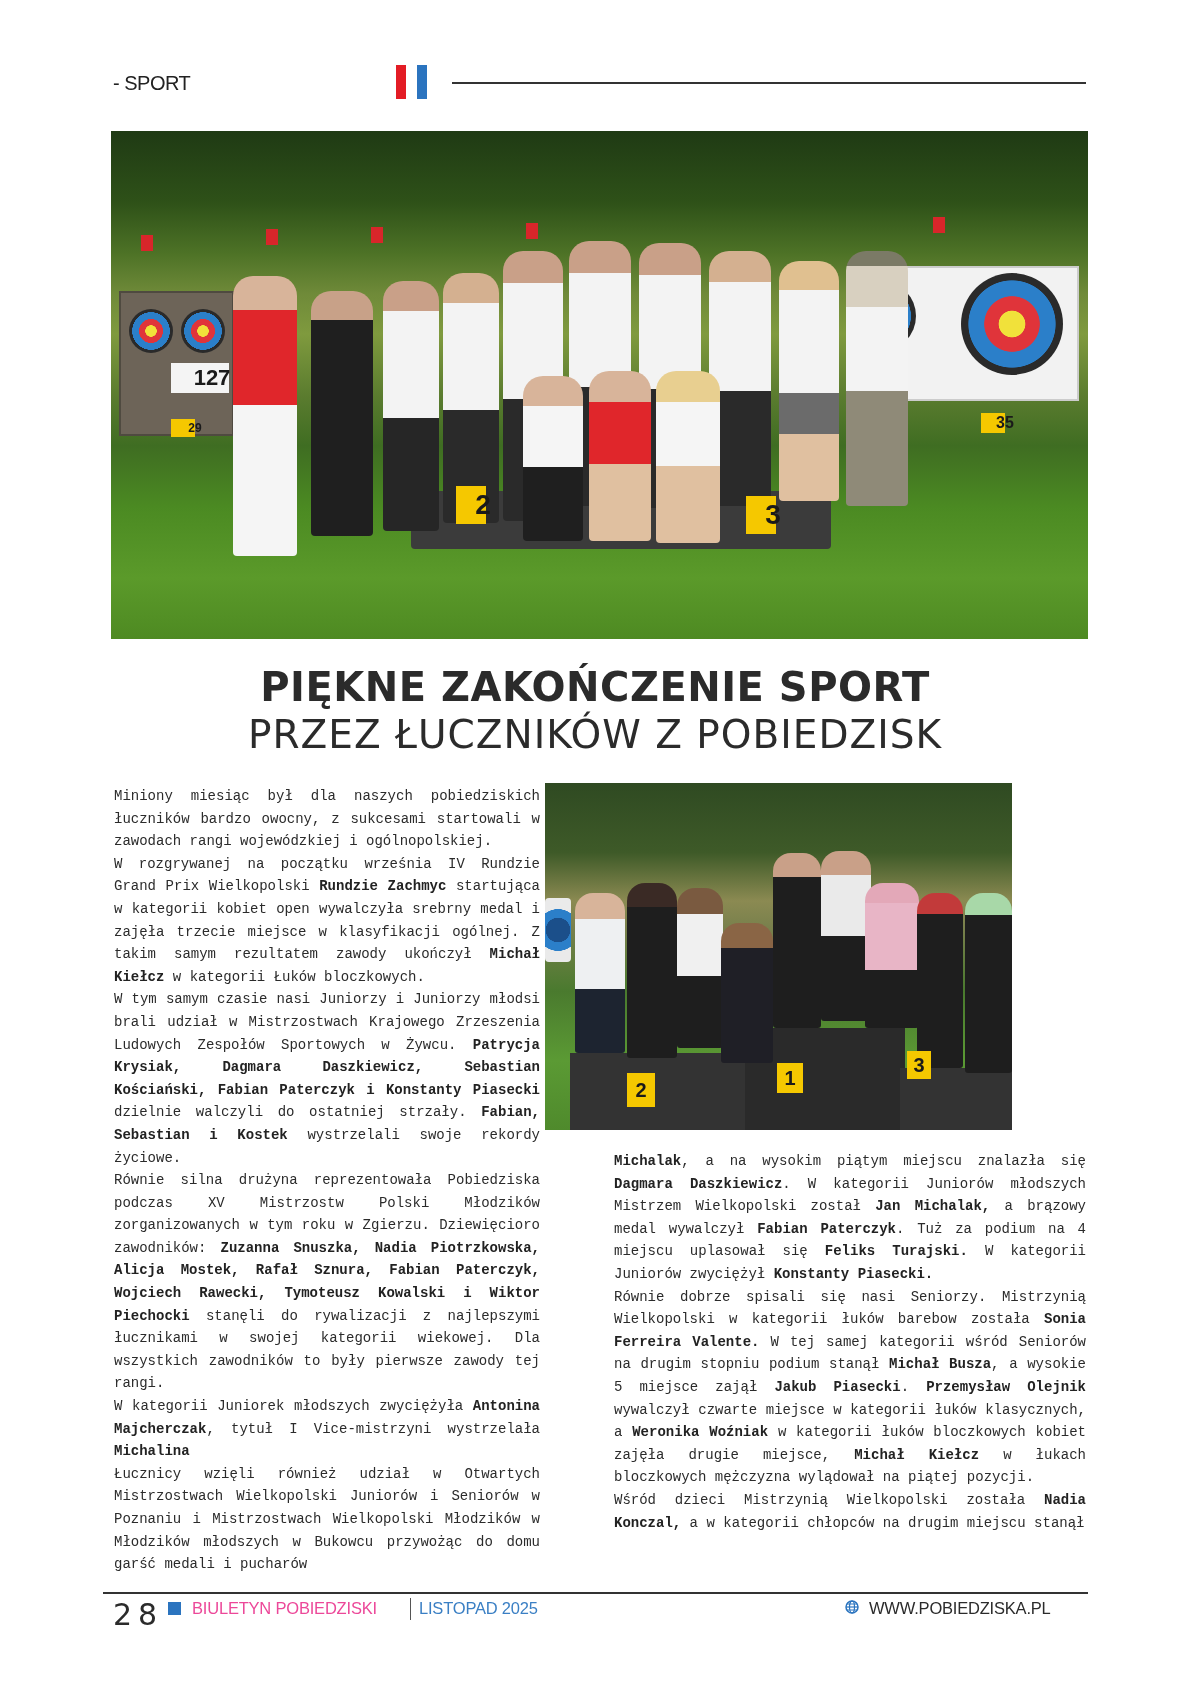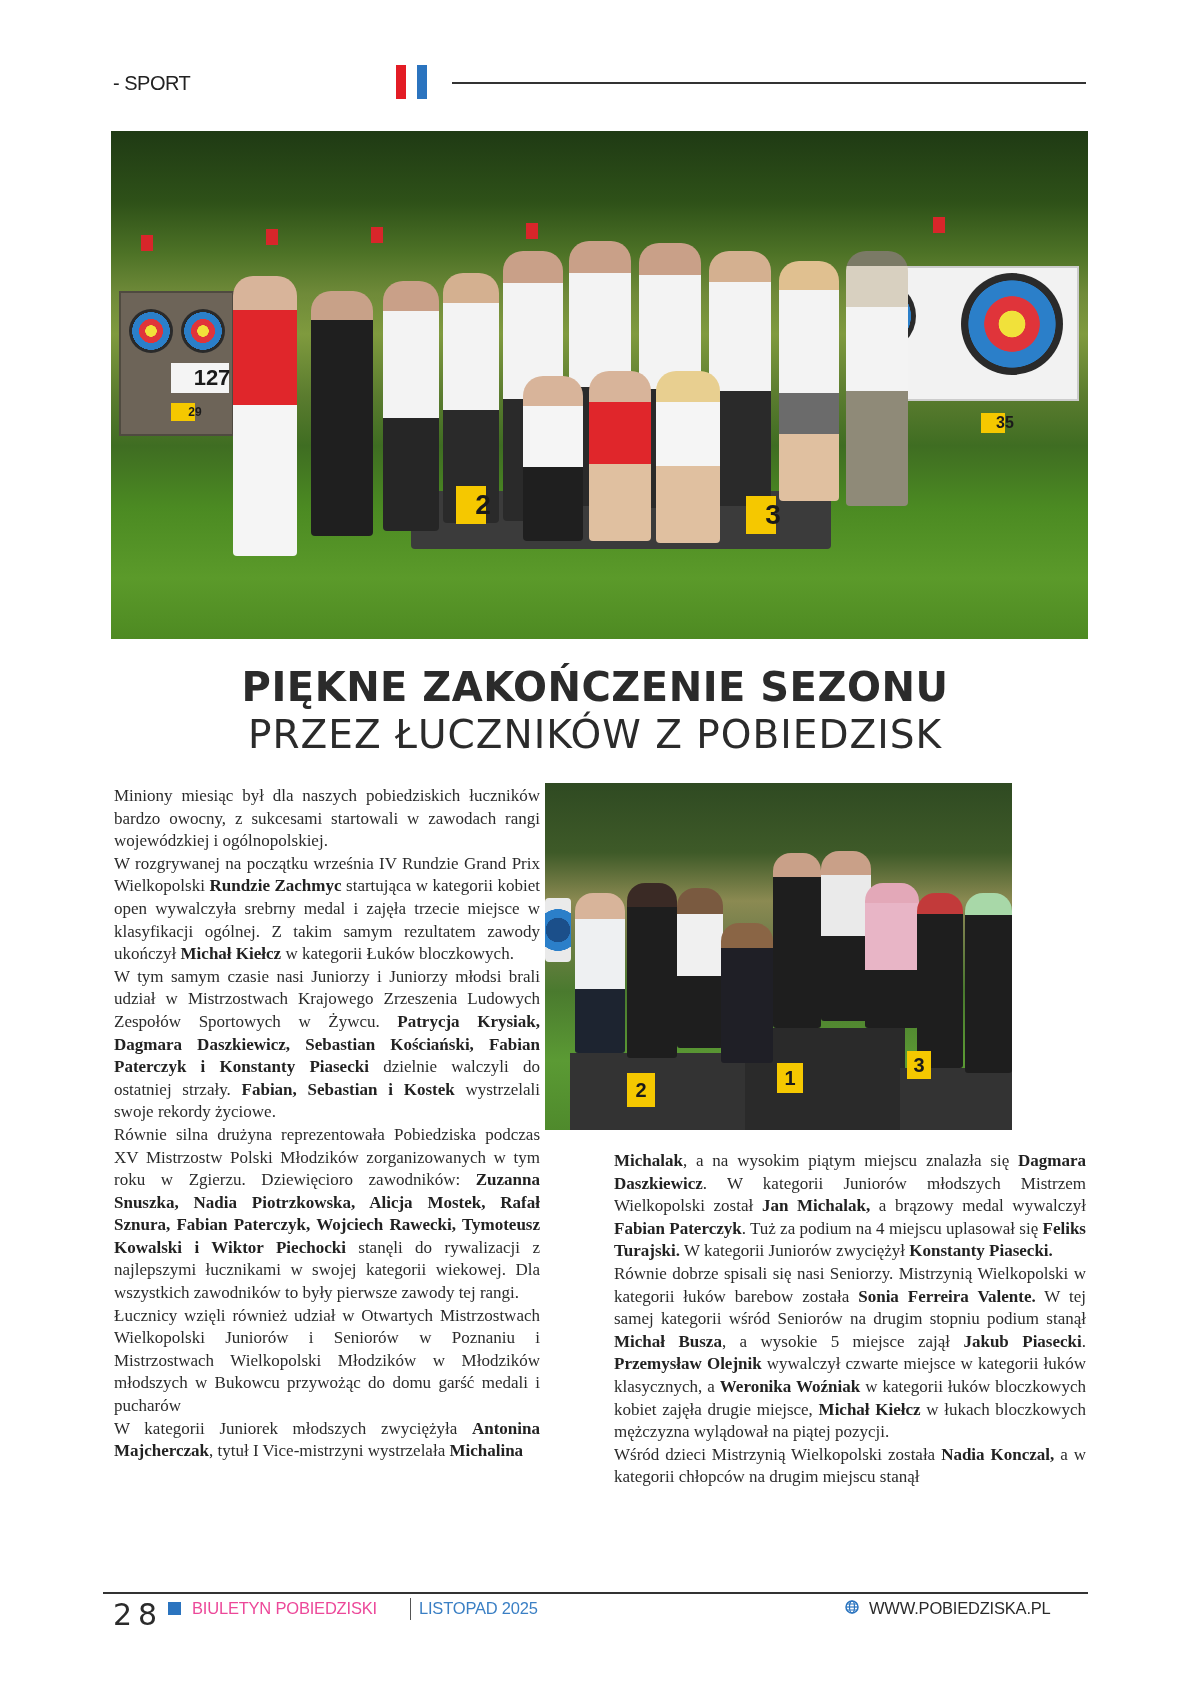--- a/index.html
+++ b/index.html
@@ -24,21 +24,21 @@
   .photo-hero .person { position: absolute; border-radius: 20px 20px 4px 4px; }
   .photo-hero .sign { position: absolute; background: #f5c800; color: #1a1a1a; font-weight: bold; font-family: "Liberation Sans", sans-serif; display: flex; align-items: center; justify-content: center; padding-left: 24px; }
   .photo-hero .flagpin { position: absolute; width: 12px; height: 16px; background: #d8262a; }
   .photo-hero .mat { position: absolute; background: #3b3b3b; }
 
   
   .title-1 { position: absolute; left: 0; width: 1190px; top: 664px; text-align: center; font-family: "DejaVu Sans", sans-serif; font-weight: bold; font-size: 40px; color: #2b2b2b; letter-spacing: 0.5px; }
   .title-2 { position: absolute; left: 0; width: 1190px; top: 712px; text-align: center; font-family: "DejaVu Sans", sans-serif; font-weight: normal; font-size: 39px; color: #2b2b2b; letter-spacing: 1px; }
 
   
-  .col { position: absolute; font-family: Liberation Serif, serif; font-size: 17px; line-height: 22.6px; color: #2b2b2b; text-align: justify; }
+  .col { position: absolute; font-family: Liberation Mono, monospace; font-size: 14px; line-height: 22.6px; color: #2b2b2b; text-align: justify; }
   .col-left { left: 114px; top: 785px; width: 426px; }
   .col-right { left: 614px; top: 1150px; width: 472px; }
   .col p { margin: 0; }
   .col b { font-weight: bold; color: #222; }
 
   
   .photo-kids { left: 545px; top: 783px; width: 467px; height: 347px;
     background: linear-gradient(180deg, #2f4a22 0%, #3e5a28 20%, #8b8a52 34%, #78804c 42%, #4a7a2e 60%, #5b9a34 80%, #4f8a2c 100%); }
   .photo-kids .kid { position: absolute; border-radius: 18px 18px 3px 3px; }
   .photo-kids .podium { position: absolute; background: #333; }
@@ -70,50 +70,50 @@
   <div class="flagpin" style="left:260px;top:96px"></div>
   <div class="flagpin" style="left:415px;top:92px"></div>
   <div class="flagpin" style="left:822px;top:86px"></div>
   <div class="board" style="left:8px;top:160px;width:115px;height:145px"></div>
   <div class="target" style="left:18px;top:178px;width:44px;height:44px"></div>
   <div class="target" style="left:70px;top:178px;width:44px;height:44px"></div>
   <div class="board" style="left:740px;top:135px;width:228px;height:135px;background:#f2f2f2;border-color:#ccc"></div>
   <div class="target" style="left:850px;top:142px;width:102px;height:102px"></div>
   <div class="target" style="left:735px;top:150px;width:70px;height:70px"></div>
   <div class="sign" style="left:60px;top:232px;width:58px;height:30px;background:#f4f4f4;font-size:22px">127</div>
-  <div class="sign" style="left:60px;top:272px;width:20px;height:18px;font-size:12px">29</div>
+  <div class="sign" style="left:60px;top:288px;width:20px;height:18px;font-size:12px">29</div>
   <div class="sign" style="left:870px;top:282px;width:24px;height:20px;font-size:16px">35</div>
   <div class="mat" style="left:300px;top:360px;width:420px;height:58px;border-radius:4px"></div>
   <div class="person" style="left:122px;top:145px;width:64px;height:280px;background:linear-gradient(180deg,#d8b49a 0 12%,#e0262b 12% 46%,#f5f5f5 46% 100%)"></div>
   <div class="person" style="left:200px;top:160px;width:62px;height:245px;background:linear-gradient(180deg,#c8a188 0 12%,#1f1f1f 12% 100%)"></div>
   <div class="person" style="left:272px;top:150px;width:56px;height:250px;background:linear-gradient(180deg,#c9a088 0 12%,#f3f3f3 12% 55%,#262626 55% 100%)"></div>
   <div class="person" style="left:332px;top:142px;width:56px;height:250px;background:linear-gradient(180deg,#d4b090 0 12%,#f3f3f3 12% 55%,#2a2a2a 55% 100%)"></div>
   <div class="person" style="left:392px;top:120px;width:60px;height:270px;background:linear-gradient(180deg,#c9a088 0 12%,#f3f3f3 12% 55%,#2a2a2a 55% 100%)"></div>
   <div class="person" style="left:458px;top:110px;width:62px;height:265px;background:linear-gradient(180deg,#c9a088 0 12%,#f3f3f3 12% 55%,#2a2a2a 55% 100%)"></div>
   <div class="person" style="left:528px;top:112px;width:62px;height:265px;background:linear-gradient(180deg,#c9a088 0 12%,#f3f3f3 12% 55%,#2a2a2a 55% 100%)"></div>
   <div class="person" style="left:598px;top:120px;width:62px;height:255px;background:linear-gradient(180deg,#d4b090 0 12%,#f3f3f3 12% 55%,#2a2a2a 55% 100%)"></div>
   <div class="person" style="left:668px;top:130px;width:60px;height:240px;background:linear-gradient(180deg,#e0c090 0 12%,#f3f3f3 12% 55%,#6b6b6b 55% 72%,#e0c0a0 72% 100%)"></div>
   <div class="person" style="left:735px;top:120px;width:62px;height:255px;background:linear-gradient(180deg,#7b7a66 0 6%,#d8d0c0 6% 22%,#f3f3f3 22% 55%,#8f8a78 55% 100%)"></div>
   <div class="person" style="left:412px;top:245px;width:60px;height:165px;background:linear-gradient(180deg,#d8b49a 0 18%,#f5f5f5 18% 55%,#1f1f1f 55% 100%)"></div>
   <div class="person" style="left:478px;top:240px;width:62px;height:170px;background:linear-gradient(180deg,#d8b49a 0 18%,#e0262b 18% 55%,#e0c0a0 55% 100%)"></div>
   <div class="person" style="left:545px;top:240px;width:64px;height:172px;background:linear-gradient(180deg,#e8cf90 0 18%,#f5f5f5 18% 55%,#e0c0a0 55% 100%)"></div>
   <div class="sign" style="left:345px;top:355px;width:30px;height:38px;font-size:28px">2</div>
   <div class="sign" style="left:635px;top:365px;width:30px;height:38px;font-size:28px">3</div>
 </div>
 
-<h1 class="title-1">PIĘKNE ZAKOŃCZENIE SEZONU</h1>
+<h1 class="title-1">PIĘKNE ZAKOŃCZENIE SPORT</h1>
 <h2 class="title-2">PRZEZ ŁUCZNIKÓW Z POBIEDZISK</h2>
 
 <div class="col col-left" id="col-left">
     <p><span>Miniony miesiąc był dla naszych pobiedziskich łuczników bardzo owocny, z sukcesami startowali w zawodach rangi wojewódzkiej i ogólnopolskiej.</span></p>
     <p><span>W rozgrywanej na początku września IV Rundzie Grand Prix Wielkopolski </span><b>Rundzie Zachmyc</b><span> startująca w kategorii kobiet open wywalczyła srebrny medal i zajęła trzecie miejsce w klasyfikacji ogólnej. Z takim samym rezultatem zawody ukończył </span><b>Michał Kiełcz</b><span> w kategorii Łuków bloczkowych.</span></p>
     <p><span>W tym samym czasie nasi Juniorzy i Juniorzy młodsi brali udział w Mistrzostwach Krajowego Zrzeszenia Ludowych Zespołów Sportowych w Żywcu. </span><b>Patrycja Krysiak, Dagmara Daszkiewicz, Sebastian Kościański, Fabian Paterczyk i Konstanty Piasecki</b><span> dzielnie walczyli do ostatniej strzały. </span><b>Fabian, Sebastian i Kostek</b><span> wystrzelali swoje rekordy życiowe.</span></p>
     <p><span>Równie silna drużyna reprezentowała Pobiedziska podczas XV Mistrzostw Polski Młodzików zorganizowanych w tym roku w Zgierzu. Dziewięcioro zawodników: </span><b>Zuzanna Snuszka, Nadia Piotrzkowska, Alicja Mostek, Rafał Sznura, Fabian Paterczyk, Wojciech Rawecki, Tymoteusz Kowalski i Wiktor Piechocki</b><span> stanęli do rywalizacji z najlepszymi łucznikami w swojej kategorii wiekowej. Dla wszystkich zawodników to były pierwsze zawody tej rangi.</span></p>
+    <p><span>W kategorii Juniorek młodszych zwyciężyła </span><b>Antonina Majcherczak</b><span>, tytuł I Vice-mistrzyni wystrzelała </span><b>Michalina</b></p>
     <p><span>Łucznicy wzięli również udział w Otwartych Mistrzostwach Wielkopolski Juniorów i Seniorów w Poznaniu i Mistrzostwach Wielkopolski Młodzików w Młodzików młodszych w Bukowcu przywożąc do domu garść medali i pucharów</span></p>
-    <p><span>W kategorii Juniorek młodszych zwyciężyła </span><b>Antonina Majcherczak</b><span>, tytuł I Vice-mistrzyni wystrzelała </span><b>Michalina</b></p>
   </div>
 
 <div class="photo photo-kids" title="Young archers with diplomas and trophies on a podium">
   <div class="target" style="left:0px;top:115px;width:26px;height:64px;border-radius:4px"></div>
   <div class="podium" style="left:25px;top:270px;width:180px;height:77px"></div>
   <div class="podium" style="left:200px;top:245px;width:160px;height:102px;background:#2a2a2a"></div>
   <div class="podium" style="left:355px;top:285px;width:112px;height:62px"></div>
   <div class="kid" style="left:30px;top:110px;width:50px;height:160px;background:linear-gradient(180deg,#d8b49a 0 16%,#eef0f2 16% 60%,#1d2430 60% 100%)"></div>
   <div class="kid" style="left:82px;top:100px;width:50px;height:175px;background:linear-gradient(180deg,#3a2a25 0 14%,#1e1e1e 14% 100%)"></div>
   <div class="kid" style="left:132px;top:105px;width:46px;height:160px;background:linear-gradient(180deg,#7a5a40 0 16%,#f0f0f0 16% 55%,#1e1e1e 55% 100%)"></div>

